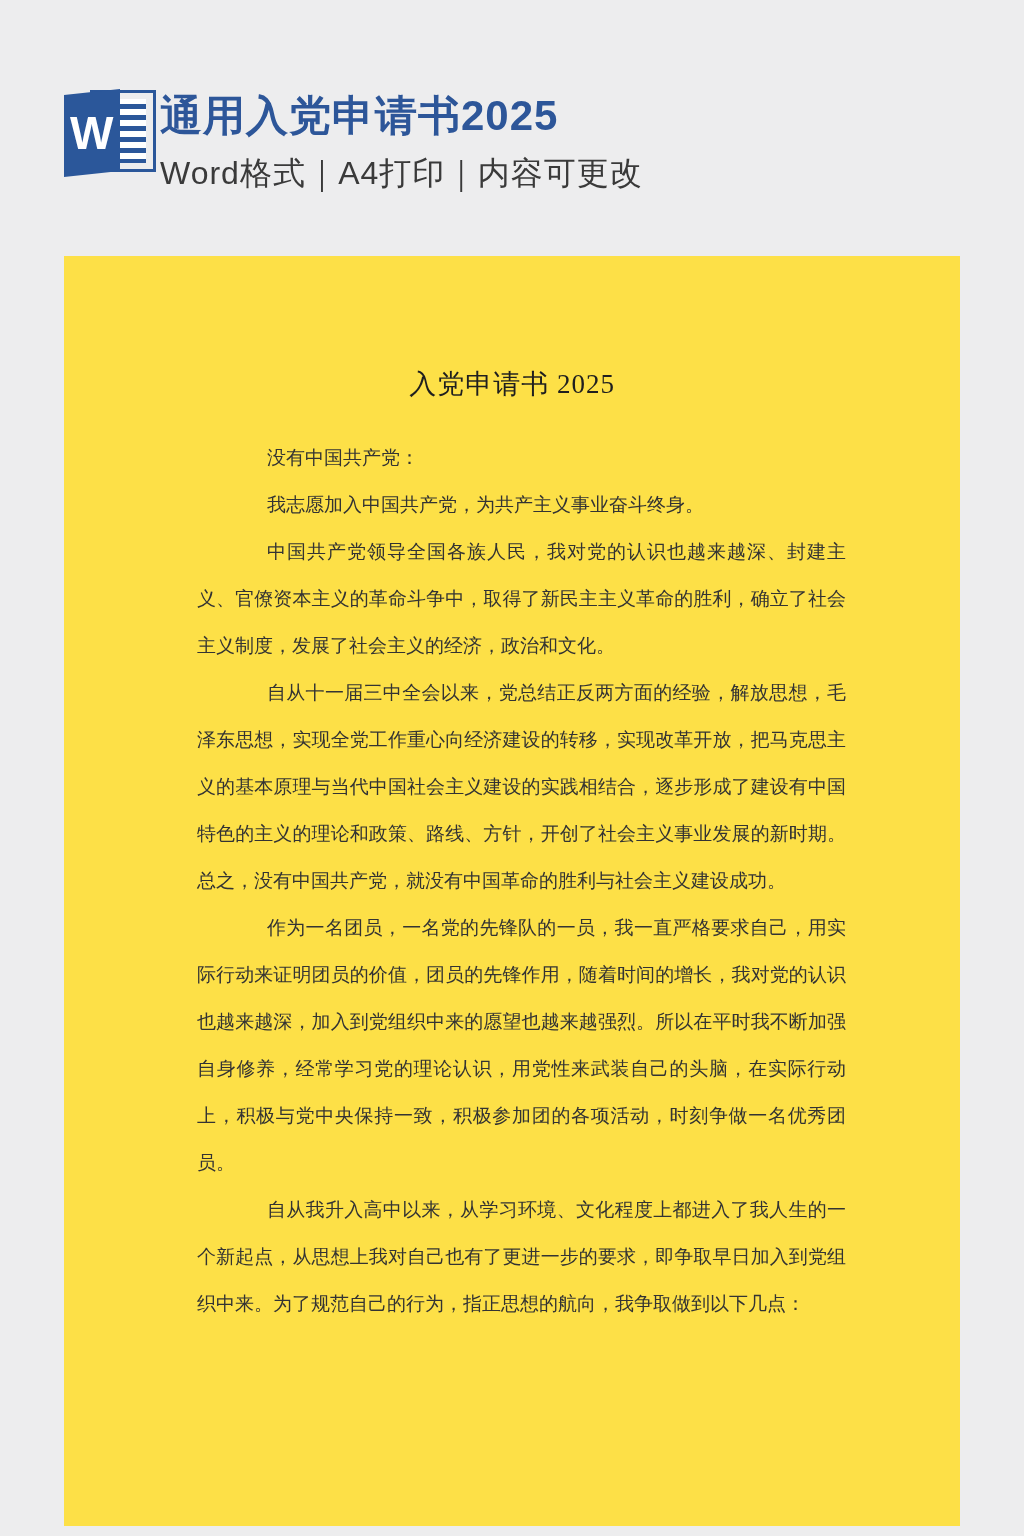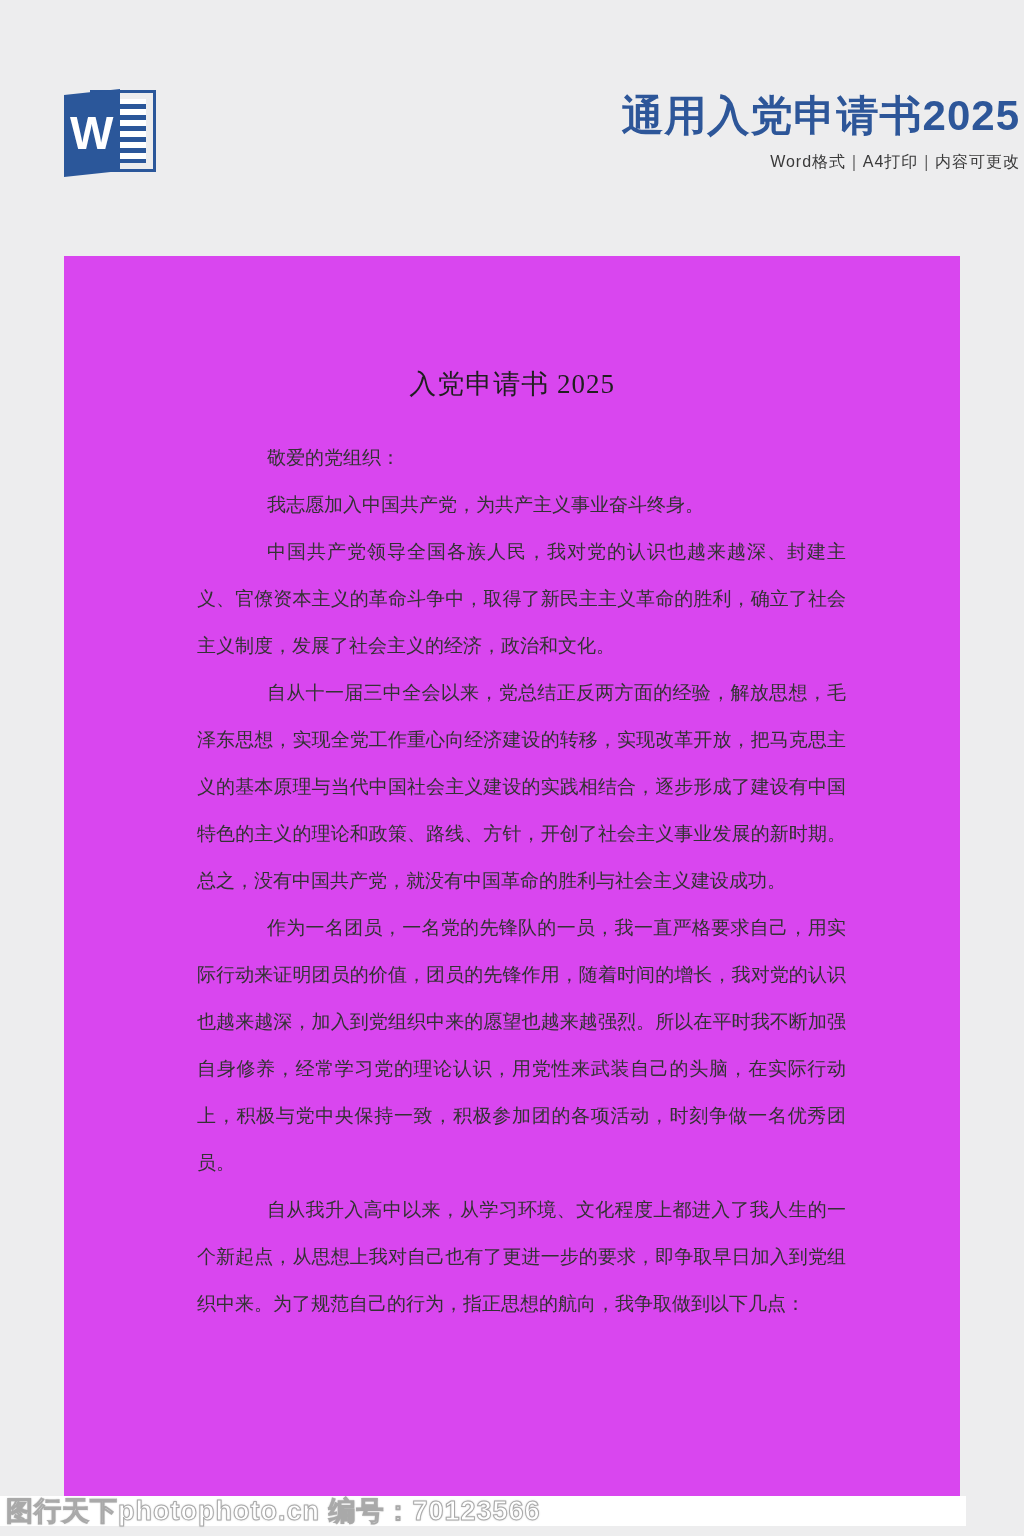--- a/index.html
+++ b/index.html
@@ -28,33 +28,33 @@
     position: absolute; left: 2px; top: 10px; width: 56px; height: 82px;
     background: #2B579A;
     transform: skewY(-6deg);
     display: flex; align-items: center; justify-content: center;
   }
   .wi-panel span {
     color: #fff; font-weight: bold; font-size: 46px;
     transform: skewY(6deg);
     font-family: "Liberation Sans", sans-serif;
   }
-  .header-text { position: absolute; left: 160px; top: 92px; width: 860px; text-align: right; }
+  .header-text { position: absolute; left: 160px; top: 92px; width: 860px; text-align: left; }
   .header-text h1 {
     margin: 0; font-size: 42px; font-weight: bold; color: #2D5699; letter-spacing: 1px;
     line-height: 48px;
   }
   .header-text p {
-    margin: 12px 0 0 0; font-size: 16px; color: #3a3a3a; letter-spacing: 1px;
+    margin: 12px 0 0 0; font-size: 32px; color: #3a3a3a; letter-spacing: 1px;
   }
 
   
   .page {
     position: absolute; left: 64px; top: 256px; width: 896px; height: 1270px;
-    background: #d946ef;
+    background: #fde047;
   }
   .doc-title {
     margin: 0; padding-top: 108px;
     text-align: center;
     font-family: "Liberation Serif", serif;
     font-weight: normal;
     font-size: 27px; color: #1f1f1f;
     letter-spacing: 1px;
     line-height: 40px;
   }
@@ -101,26 +101,23 @@
     </div>
     <div class="header-text">
       <h1>通用入党申请书2025</h1>
       <p>Word格式｜A4打印｜内容可更改</p>
     </div>
   </header>
 
   <main class="page">
     <h2 class="doc-title">入党申请书 2025</h2>
     <div class="doc-body" id="doc-body">
-        <p>敬爱的党组织：</p>
+        <p>没有中国共产党：</p>
         <p>我志愿加入中国共产党，为共产主义事业奋斗终身。</p>
         <p>中国共产党领导全国各族人民，我对党的认识也越来越深、封建主义、官僚资本主义的革命斗争中，取得了新民主主义革命的胜利，确立了社会主义制度，发展了社会主义的经济，政治和文化。</p>
         <p>自从十一届三中全会以来，党总结正反两方面的经验，解放思想，毛泽东思想，实现全党工作重心向经济建设的转移，实现改革开放，把马克思主义的基本原理与当代中国社会主义建设的实践相结合，逐步形成了建设有中国特色的主义的理论和政策、路线、方针，开创了社会主义事业发展的新时期。总之，没有中国共产党，就没有中国革命的胜利与社会主义建设成功。</p>
         <p>作为一名团员，一名党的先锋队的一员，我一直严格要求自己，用实际行动来证明团员的价值，团员的先锋作用，随着时间的增长，我对党的认识也越来越深，加入到党组织中来的愿望也越来越强烈。所以在平时我不断加强自身修养，经常学习党的理论认识，用党性来武装自己的头脑，在实际行动上，积极与党中央保持一致，积极参加团的各项活动，时刻争做一名优秀团员。</p>
         <p>自从我升入高中以来，从学习环境、文化程度上都进入了我人生的一个新起点，从思想上我对自己也有了更进一步的要求，即争取早日加入到党组织中来。为了规范自己的行为，指正思想的航向，我争取做到以下几点：</p>
       </div>
   </main>
 
-  <div class="watermark-bar">
-    <span>图行天下photophoto.cn 编号：70123566</span>
-  </div>
 
 </div>
 
 </body></html>

